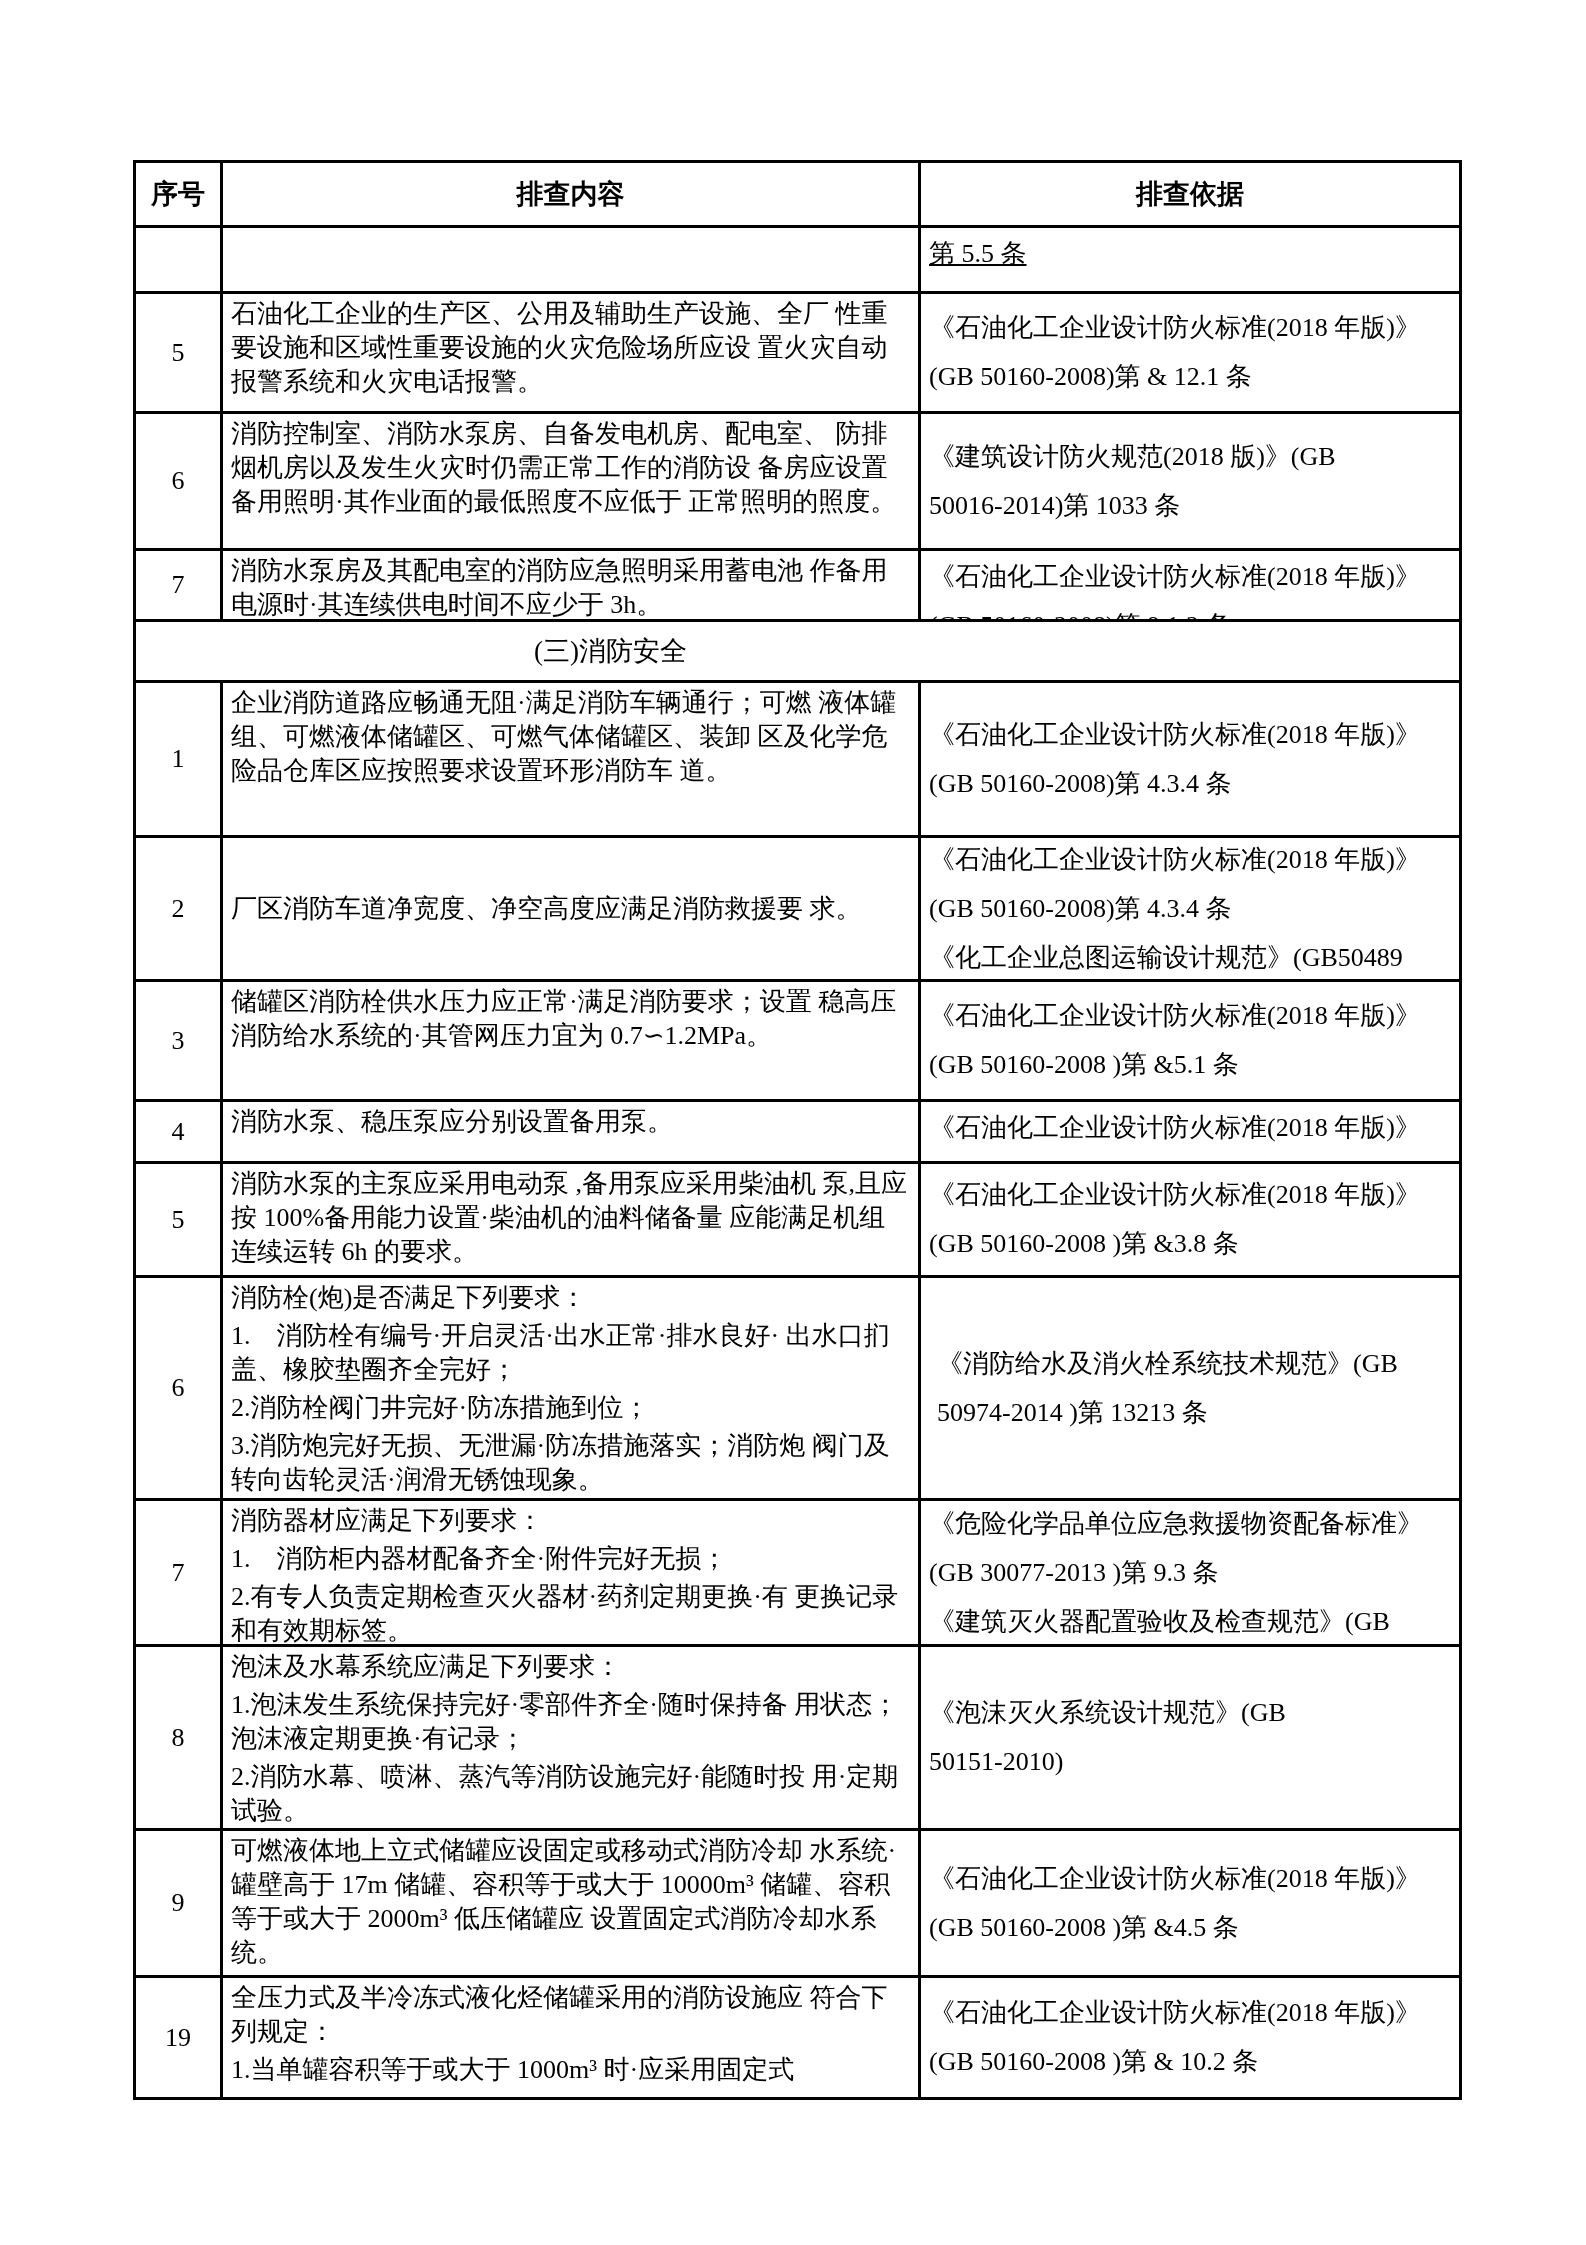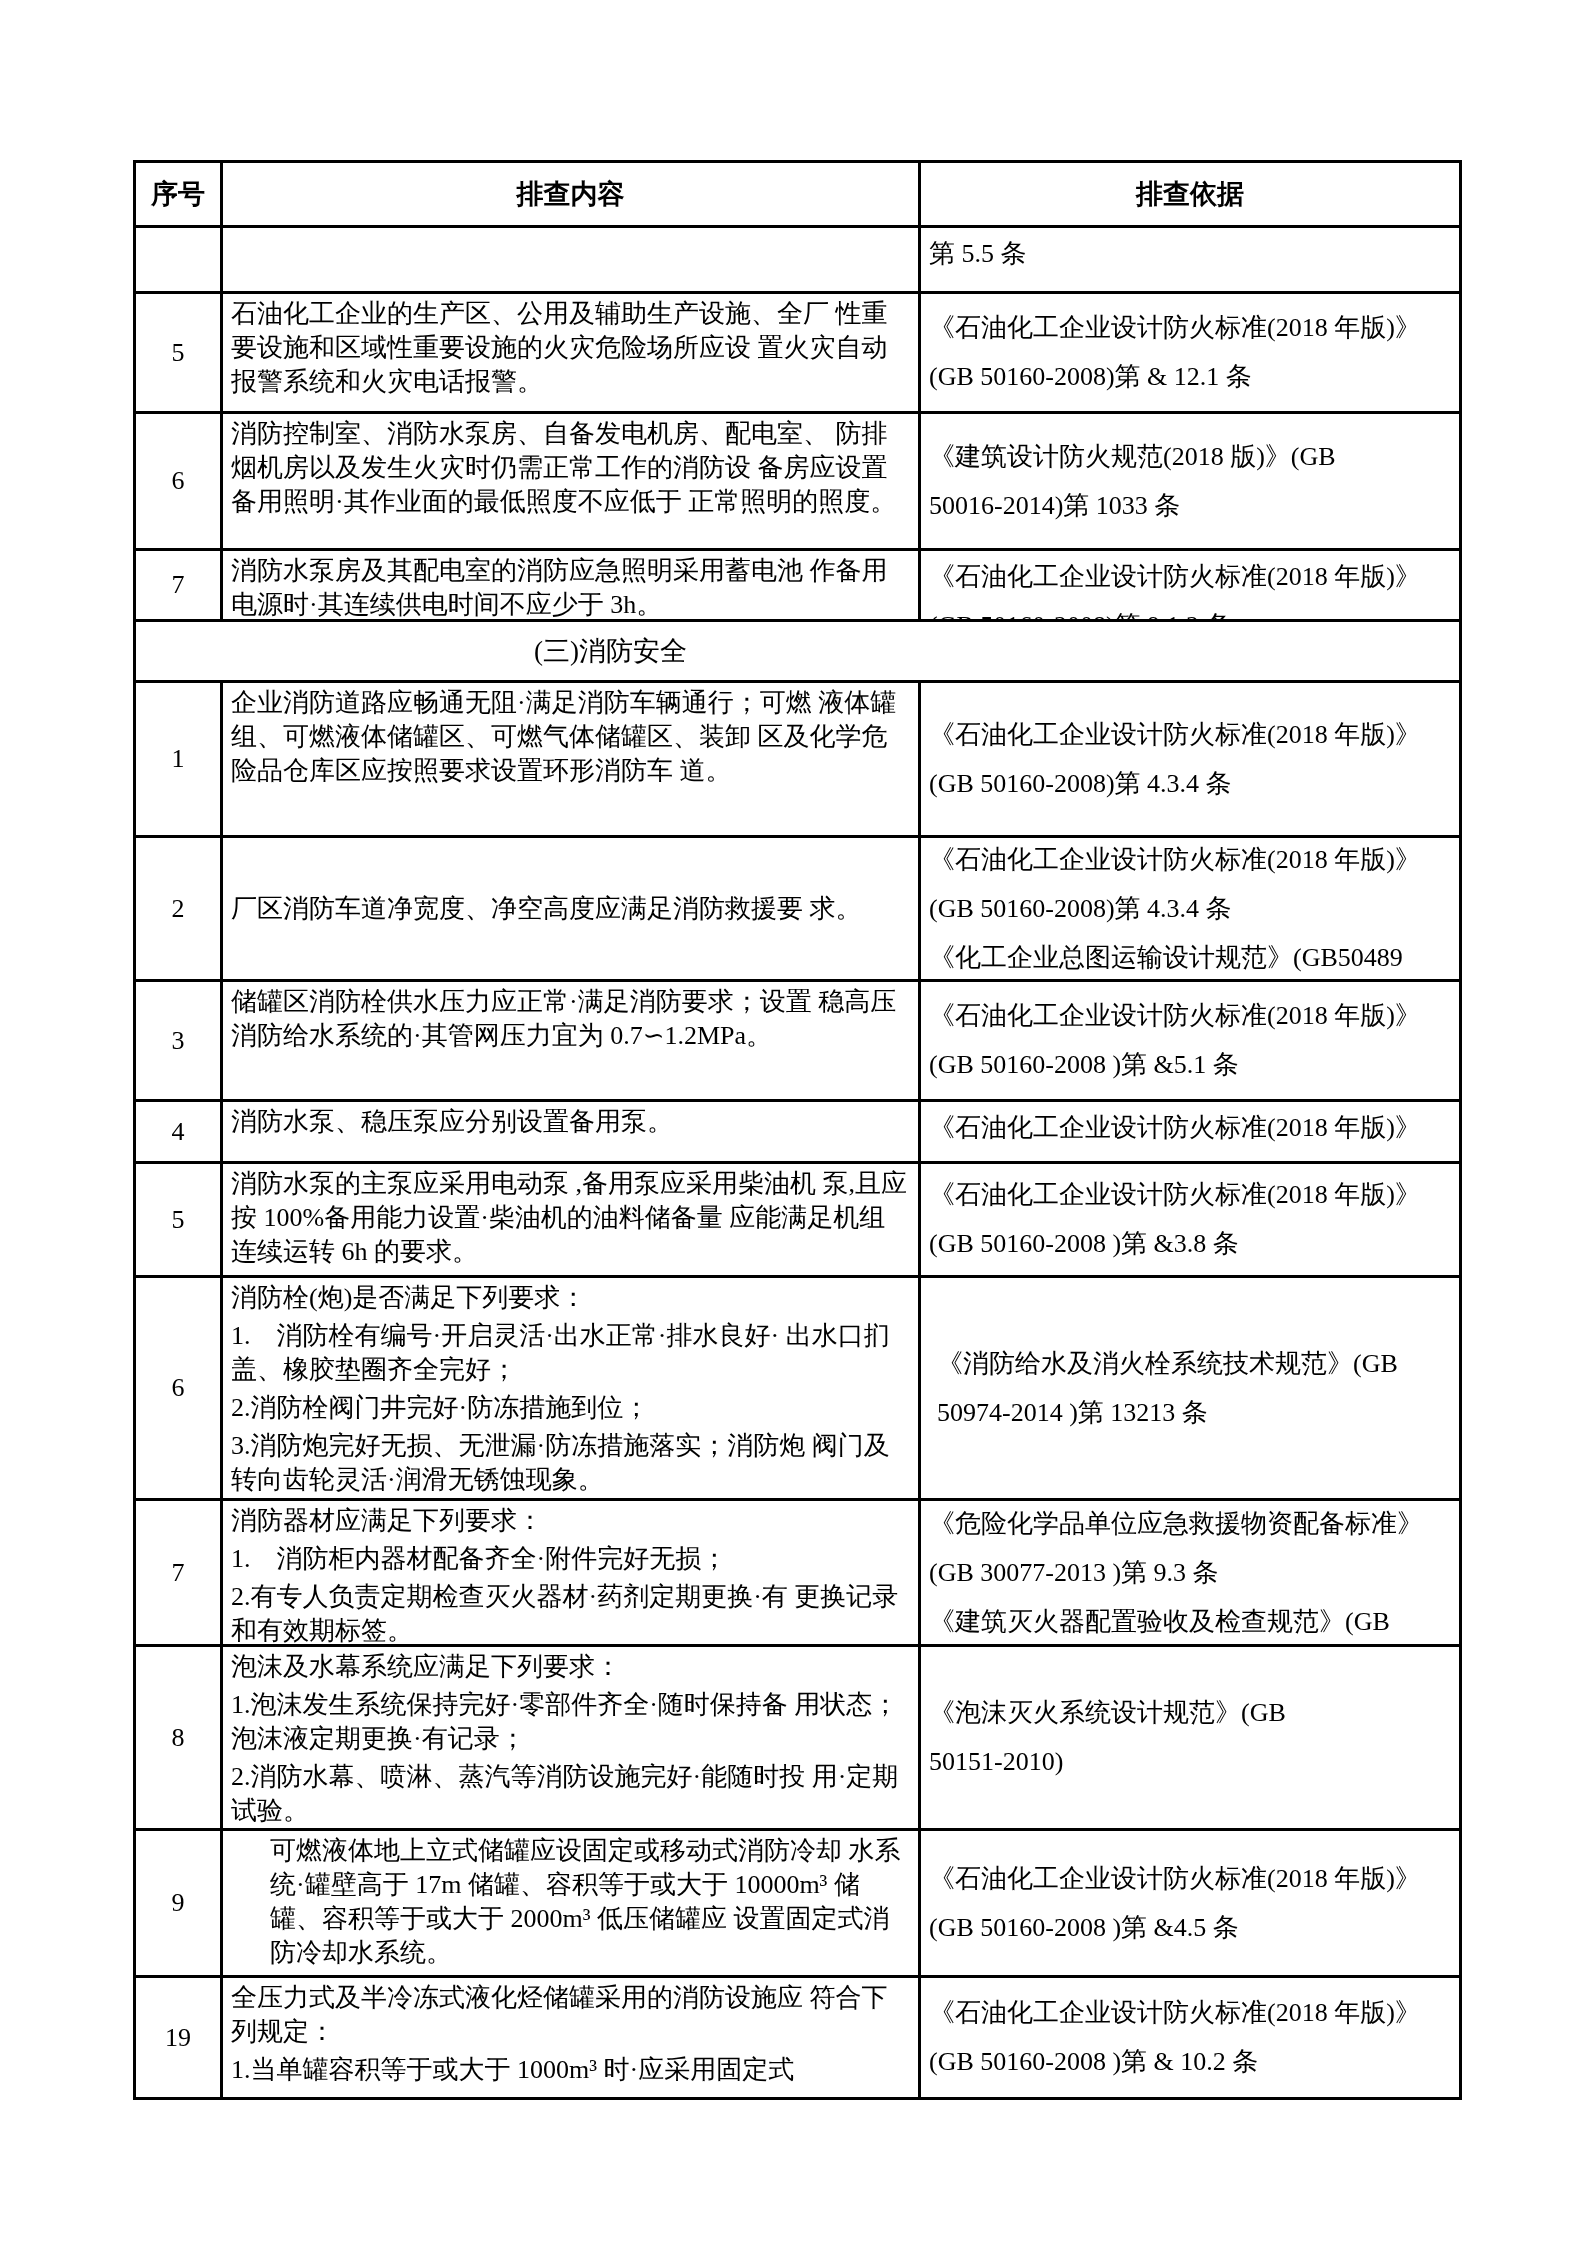--- a/index.html
+++ b/index.html
@@ -59,21 +59,21 @@
       <tr>
         <td class="no-cell">
           <div class="inner vcenter" style="height: 63px;">
             <span></span>
           </div>
         </td>
         <td class="content-cell">
           <div class="inner" style="height: 63px;"></div>
         </td>
         <td class="basis-cell">
-          <div class="inner" style="height: 63px;">
+          <div class="inner" style="height: 63px; text-decoration: underline;">
             <div class="para">第 5.5 条</div>
           </div>
         </td>
       </tr>
       <tr>
         <td class="no-cell">
           <div class="inner vcenter" style="height: 117px;">
             <span>5</span>
           </div>
         </td>
@@ -285,21 +285,21 @@
           </div>
         </td>
       </tr>
       <tr class="tb">
         <td class="no-cell">
           <div class="inner vcenter" style="height: 144px;">
             <span>9</span>
           </div>
         </td>
         <td class="content-cell">
-          <div class="inner" style="height: 136px; margin-left: 39px;">
+          <div class="inner" style="height: 136px;">
             <div class="para">可燃液体地上立式储罐应设固定或移动式消防冷却 水系统·罐壁高于 17m 储罐、容积等于或大于 10000m³ 储罐、容积等于或大于 2000m³ 低压储罐应 设置固定式消防冷却水系统。</div>
           </div>
         </td>
         <td class="basis-cell">
           <div class="inner vcenter" style="height: 144px;">
             <div class="para">《石油化工企业设计防火标准(2018 年版)》</div>
             <div class="para">(GB 50160-2008 )第 &amp;4.5 条</div>
           </div>
         </td>
       </tr>

